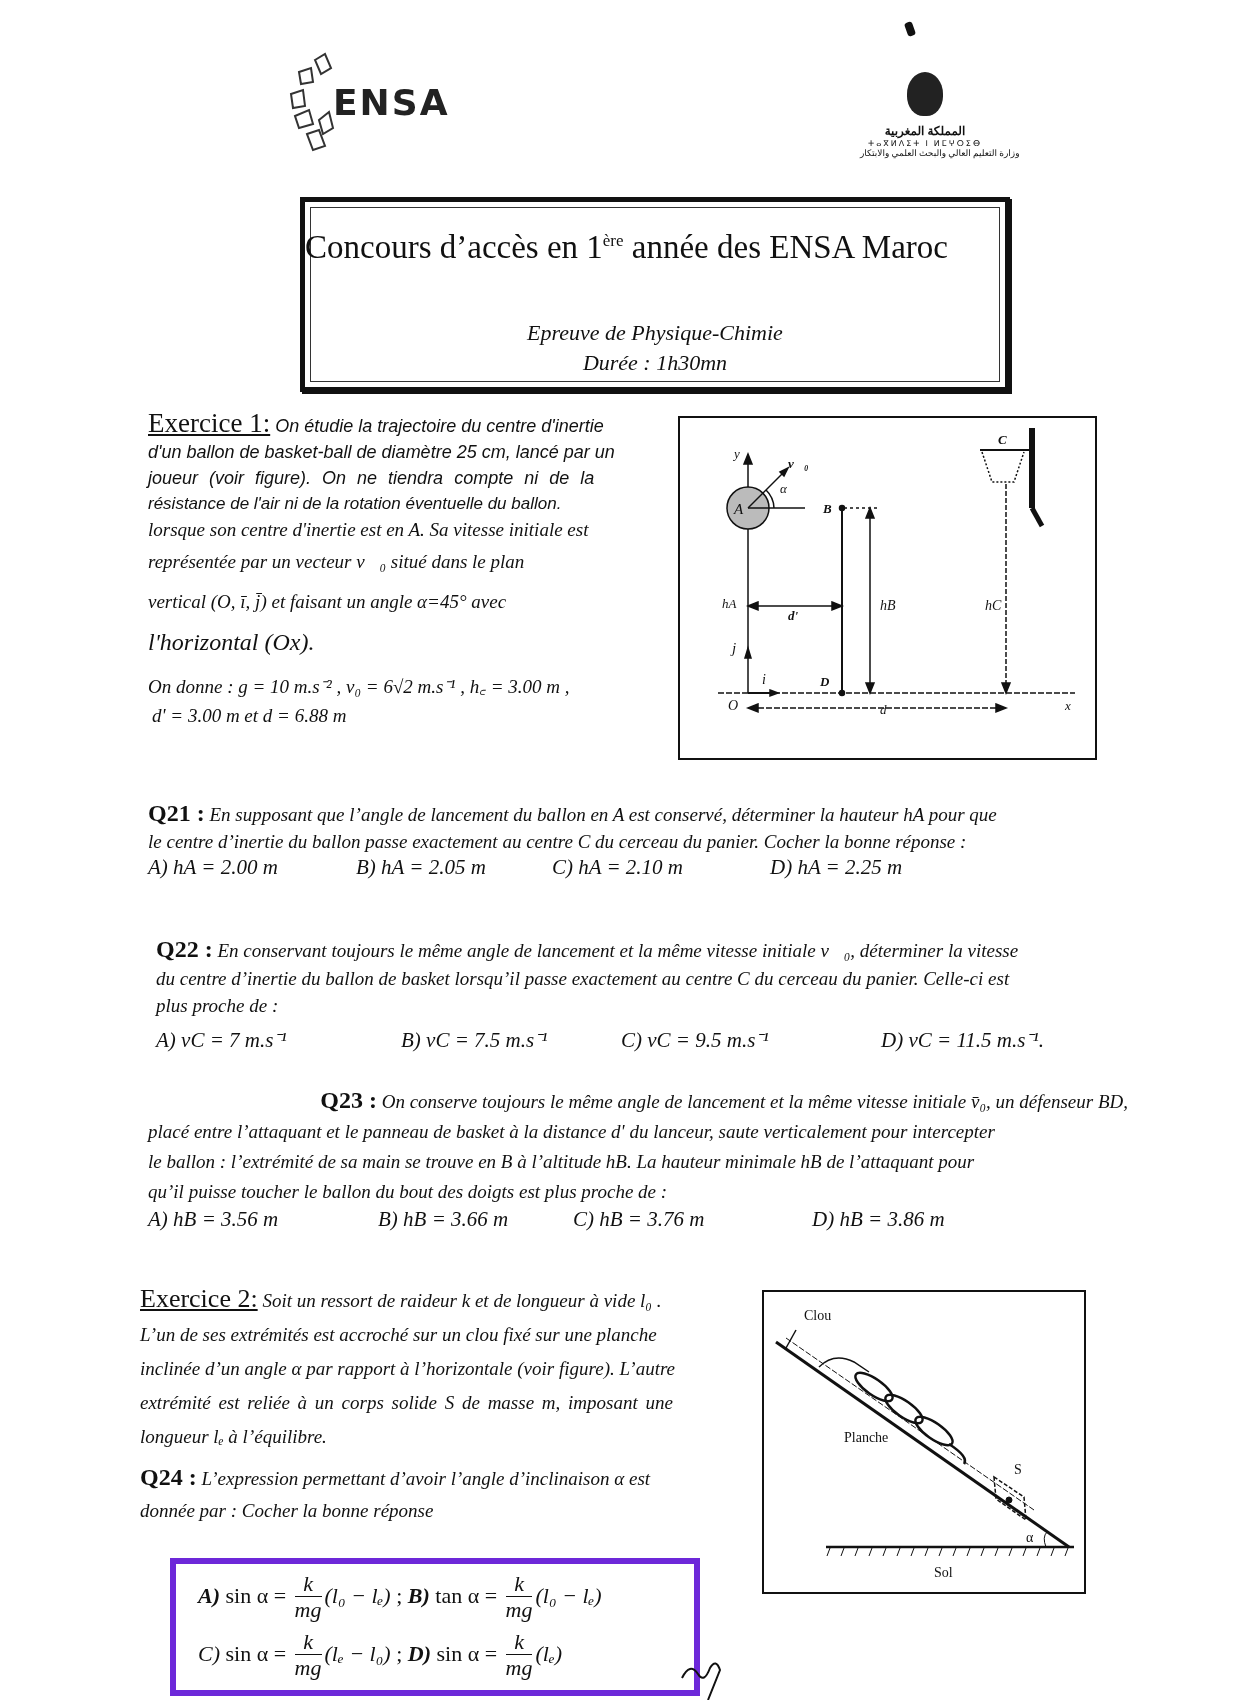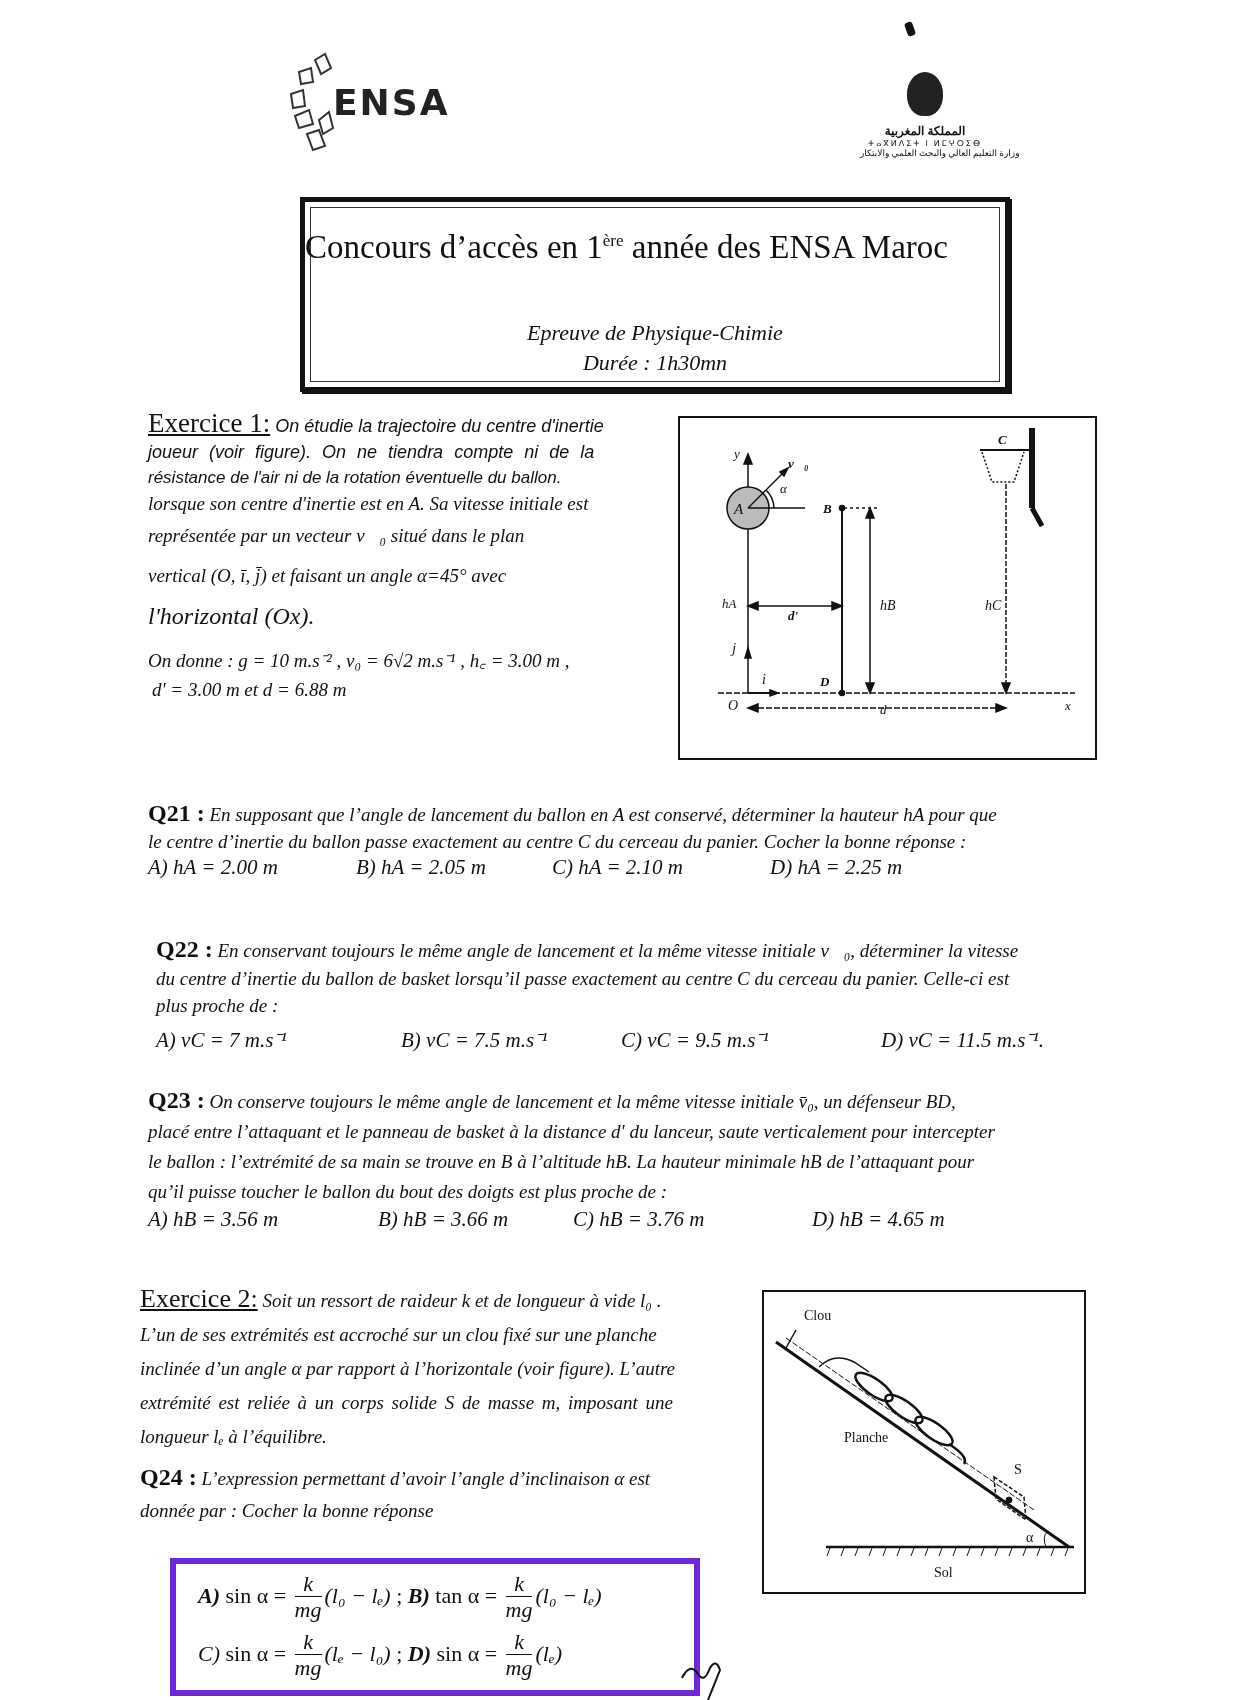--- a/index.html
+++ b/index.html
@@ -76,20 +76,21 @@
   <div id="title-line1"><span>Concours d’accès en 1</span><sup>ère</sup><span> année des ENSA Maroc</span></div>
   <div id="title-line3">Epreuve de Physique-Chimie</div>
   <div id="title-line4">Durée : 1h30mn</div>
 </div>
 
 <div id="ex1-block" class="abs">
   <p class="body-it" style="font-family:'Liberation Sans',sans-serif;font-size:18px;line-height:26px;">
     <span class="ex-head" style="font-style:normal;font-size:27px;">Exercice 1:</span>
     <span>On étudie la trajectoire du centre d'inertie</span>
   </p>
+  <p class="body-it" style="font-family:'Liberation Sans',sans-serif;font-size:18px;">d'un ballon de basket-ball de diamètre 25 cm, lancé par un</p>
   <p class="body-it" style="font-family:'Liberation Sans',sans-serif;font-size:18px;word-spacing:6px;">joueur (voir figure). On ne tiendra compte ni de la</p>
   <p class="body-it" style="font-family:'Liberation Sans',sans-serif;font-size:17px;">résistance de l'air ni de la rotation éventuelle du ballon.</p>
   <p class="body-it" style="font-size:19px;">lorsque son centre d'inertie est en A. Sa vitesse initiale est</p>
   <p class="body-it" style="font-size:19px;margin-top:6px;">représentée par un vecteur  v⃗₀ situé dans le plan</p>
   <p class="body-it" style="font-size:19px;margin-top:14px;">vertical (O, ī, j̄) et faisant un angle  α=45° avec</p>
   <p class="body-it" style="font-size:24px;margin-top:14px;">l'horizontal (Ox).</p>
   <p class="narrow" style="margin-top:18px;">On donne :  g = 10 m.s⁻² ,  v₀ = 6√2  m.s⁻¹ ,  h꜀ = 3.00 m ,</p>
   <p class="narrow" style="margin-top:6px;margin-left:4px;">d' = 3.00 m  et  d = 6.88 m</p>
 </div>
 
@@ -182,32 +183,32 @@
   <div class="narrow" style="line-height:26px;">plus proche de :</div>
   <div style="position:relative;height:34px;margin-top:6px;">
     <span class="choice abs" style="left:0;top:0;">A)  vC = 7 m.s⁻¹</span>
     <span class="choice abs" style="left:245px;top:0;">B)  vC = 7.5 m.s⁻¹</span>
     <span class="choice abs" style="left:465px;top:0;">C)  vC = 9.5 m.s⁻¹</span>
     <span class="choice abs" style="left:725px;top:0;">D)  vC = 11.5 m.s⁻¹.</span>
   </div>
 </div>
 
 <div class="abs" style="left:148px;top:1085px;width:980px;">
-  <div class="narrow" style="line-height:30px;">
+  <div class="narrow" style="line-height:30px;text-align:right;">
     <span class="q" style="font-style:normal;font-weight:bold;font-size:24px;">Q23 :</span>
     <span>On conserve toujours le même angle de lancement  et la même vitesse initiale  v̄₀, un défenseur BD,</span>
   </div>
   <div class="narrow" style="line-height:30px;">placé entre l’attaquant et le panneau de basket à la distance d' du lanceur, saute verticalement pour intercepter</div>
   <div class="narrow" style="line-height:30px;">le ballon : l’extrémité de sa main se trouve en B à l’altitude  hB. La hauteur minimale  hB  de l’attaquant pour</div>
   <div class="narrow" style="line-height:30px;">qu’il puisse toucher le ballon du bout des doigts est plus proche de :</div>
   <div style="position:relative;height:30px;">
     <span class="choice abs" style="left:0;top:0;">A)  hB = 3.56 m</span>
     <span class="choice abs" style="left:230px;top:0;">B)  hB = 3.66  m</span>
     <span class="choice abs" style="left:425px;top:0;">C)  hB = 3.76  m</span>
-    <span class="choice abs" style="left:664px;top:0;">D)  hB = 4.65  m</span>
+    <span class="choice abs" style="left:664px;top:0;">D)  hB = 3.86  m</span>
   </div>
 </div>
 
 <div class="abs" style="left:140px;top:1282px;width:620px;">
   <div class="body-it" style="font-size:19px;line-height:34px;">
     <span class="ex-head" style="font-style:normal;font-size:26px;">Exercice 2:</span>
     <span>Soit un ressort de raideur k et de longueur à vide  l₀ .</span>
   </div>
   <div class="body-it" style="font-size:19px;line-height:34px;">L’un de ses extrémités est accroché sur un clou fixé sur une planche</div>
   <div class="body-it" style="font-size:19px;line-height:34px;">inclinée d’un angle  α  par rapport à l’horizontale (voir figure). L’autre</div>

